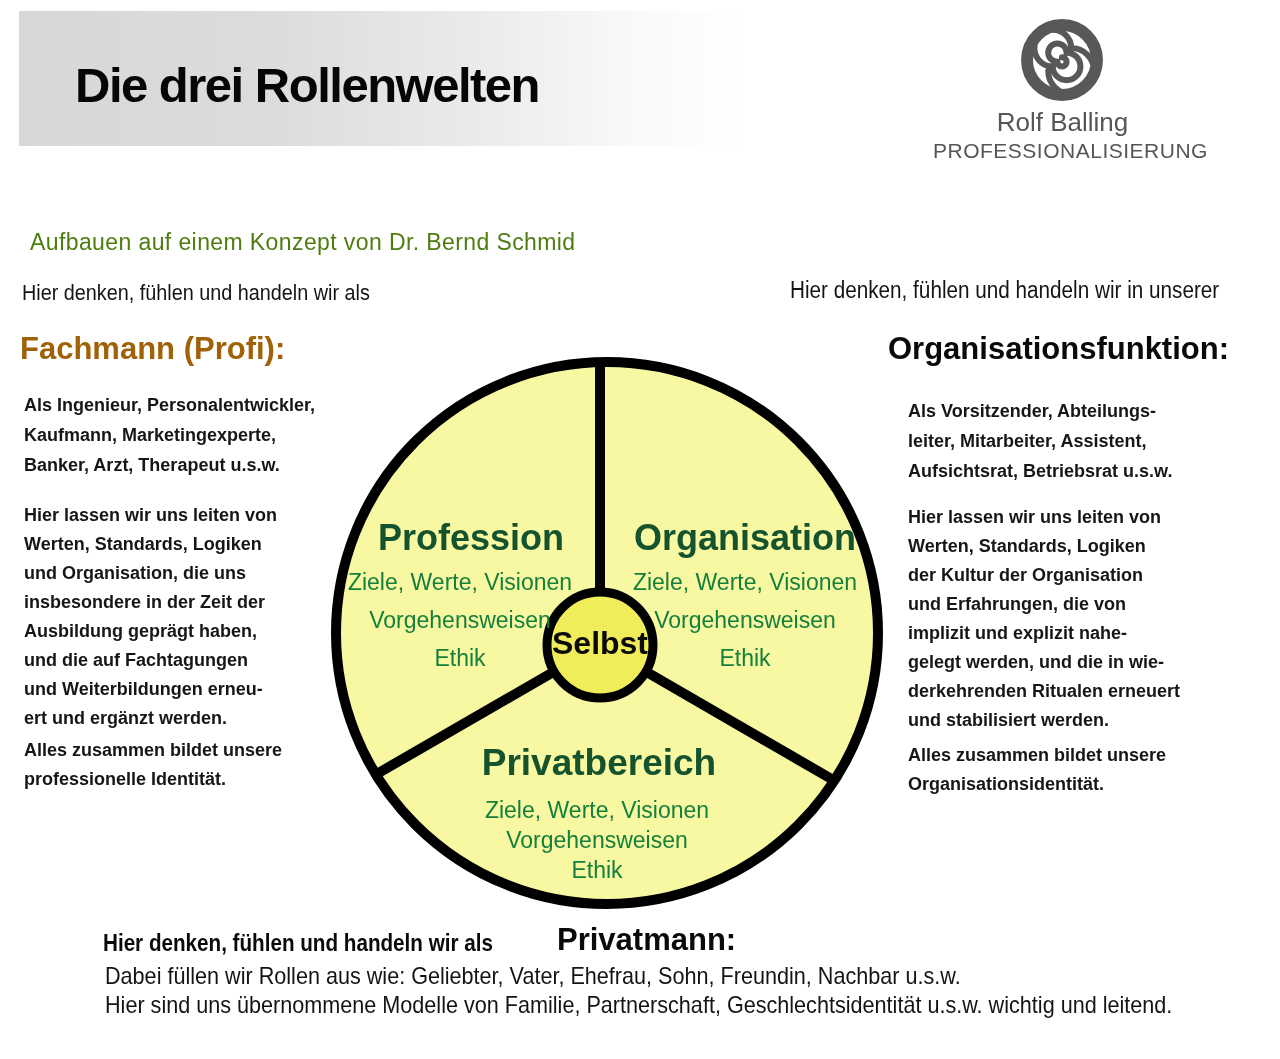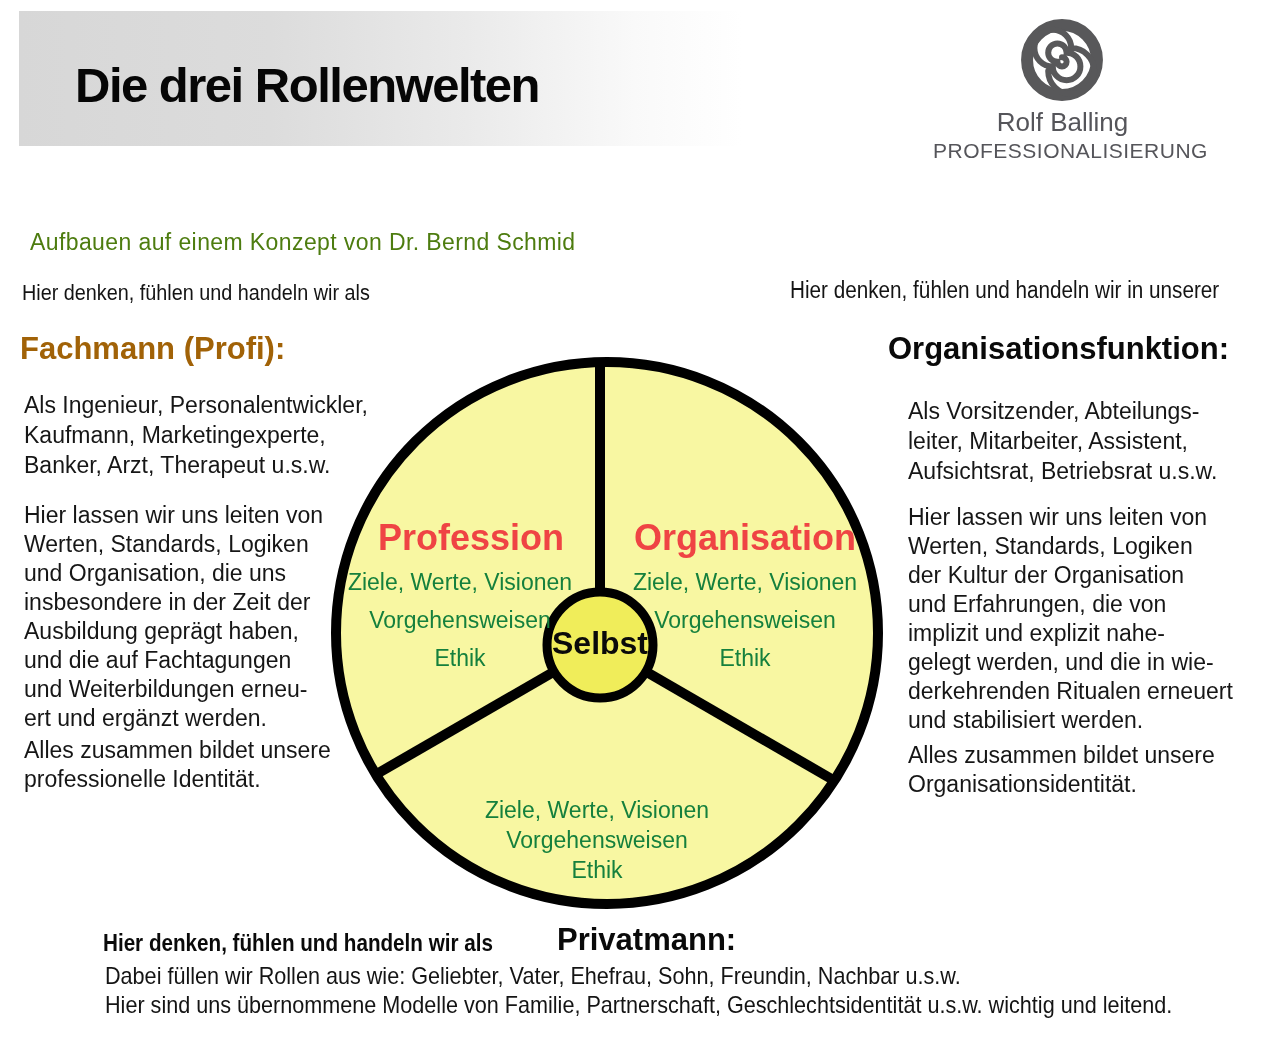--- a/index.html
+++ b/index.html
@@ -23,31 +23,31 @@
 
   
   .sx90{display:inline-block;transform:scaleX(.9);transform-origin:0 50%;white-space:nowrap;}
   .sx86{display:inline-block;transform:scaleX(.86);transform-origin:0 50%;white-space:nowrap;}
 
   .intro-left{position:absolute;left:22px;top:280px;font-size:22px;}
   .intro-right{position:absolute;left:790px;top:277px;font-size:23px;}
   .h-left{position:absolute;left:20px;top:331px;font-size:31px;font-weight:bold;color:#a16207;}
   .h-right{position:absolute;left:888px;top:331px;font-size:31px;font-weight:bold;color:#0a0a0a;}
 
-  .para{position:absolute;font-size:23px;line-height:29px;color:#161616;white-space:nowrap;}
+  .para{position:absolute;font-size:18px;line-height:29px;color:#161616;white-space:nowrap;font-weight:bold;}
   #lp1{left:24px;top:390px;line-height:30px;}
   #lp2{left:24px;top:501px;}
   #lp3{left:24px;top:736px;}
   #rp1{left:908px;top:396px;line-height:30px;}
   #rp2{left:908px;top:503px;}
   #rp3{left:908px;top:741px;}
 
   
   .diagram-svg{position:absolute;left:330px;top:356px;}
-  .sector-h{position:absolute;width:300px;text-align:center;font-weight:bold;color:#ef4444;white-space:nowrap;}
+  .sector-h{position:absolute;width:300px;text-align:center;font-weight:bold;color:#14532d;white-space:nowrap;}
   #sec-prof-h{left:321px;top:517px;font-size:36px;}
   #sec-org-h{left:595px;top:517px;font-size:36px;}
   #sec-priv-h{left:449px;top:742px;font-size:37px;}
   .sector-lines{position:absolute;width:300px;text-align:center;font-size:23px;color:#15803d;}
   #sec-prof-l{left:310px;top:563px;line-height:38px;}
   #sec-org-l{left:595px;top:563px;line-height:38px;}
   #sec-priv-l{left:447px;top:795px;line-height:30px;}
   .selbst{position:absolute;left:540px;top:625px;width:120px;text-align:center;
           font-size:32px;font-weight:bold;color:#0a0a0a;}
 
@@ -140,20 +140,21 @@
     <div>Ethik</div>
   </div>
 
   <div class="sector-h" id="sec-org-h">Organisation</div>
   <div class="sector-lines" id="sec-org-l">
     <div>Ziele, Werte, Visionen</div>
     <div>Vorgehensweisen</div>
     <div>Ethik</div>
   </div>
 
+  <div class="sector-h" id="sec-priv-h">Privatbereich</div>
   <div class="sector-lines" id="sec-priv-l">
     <div>Ziele, Werte, Visionen</div>
     <div>Vorgehensweisen</div>
     <div>Ethik</div>
   </div>
 
   <div class="selbst">Selbst</div>
 
   <div class="b-intro"><span class="sx86">Hier denken, fühlen und handeln wir als</span></div>
   <div class="b-head">Privatmann:</div>

